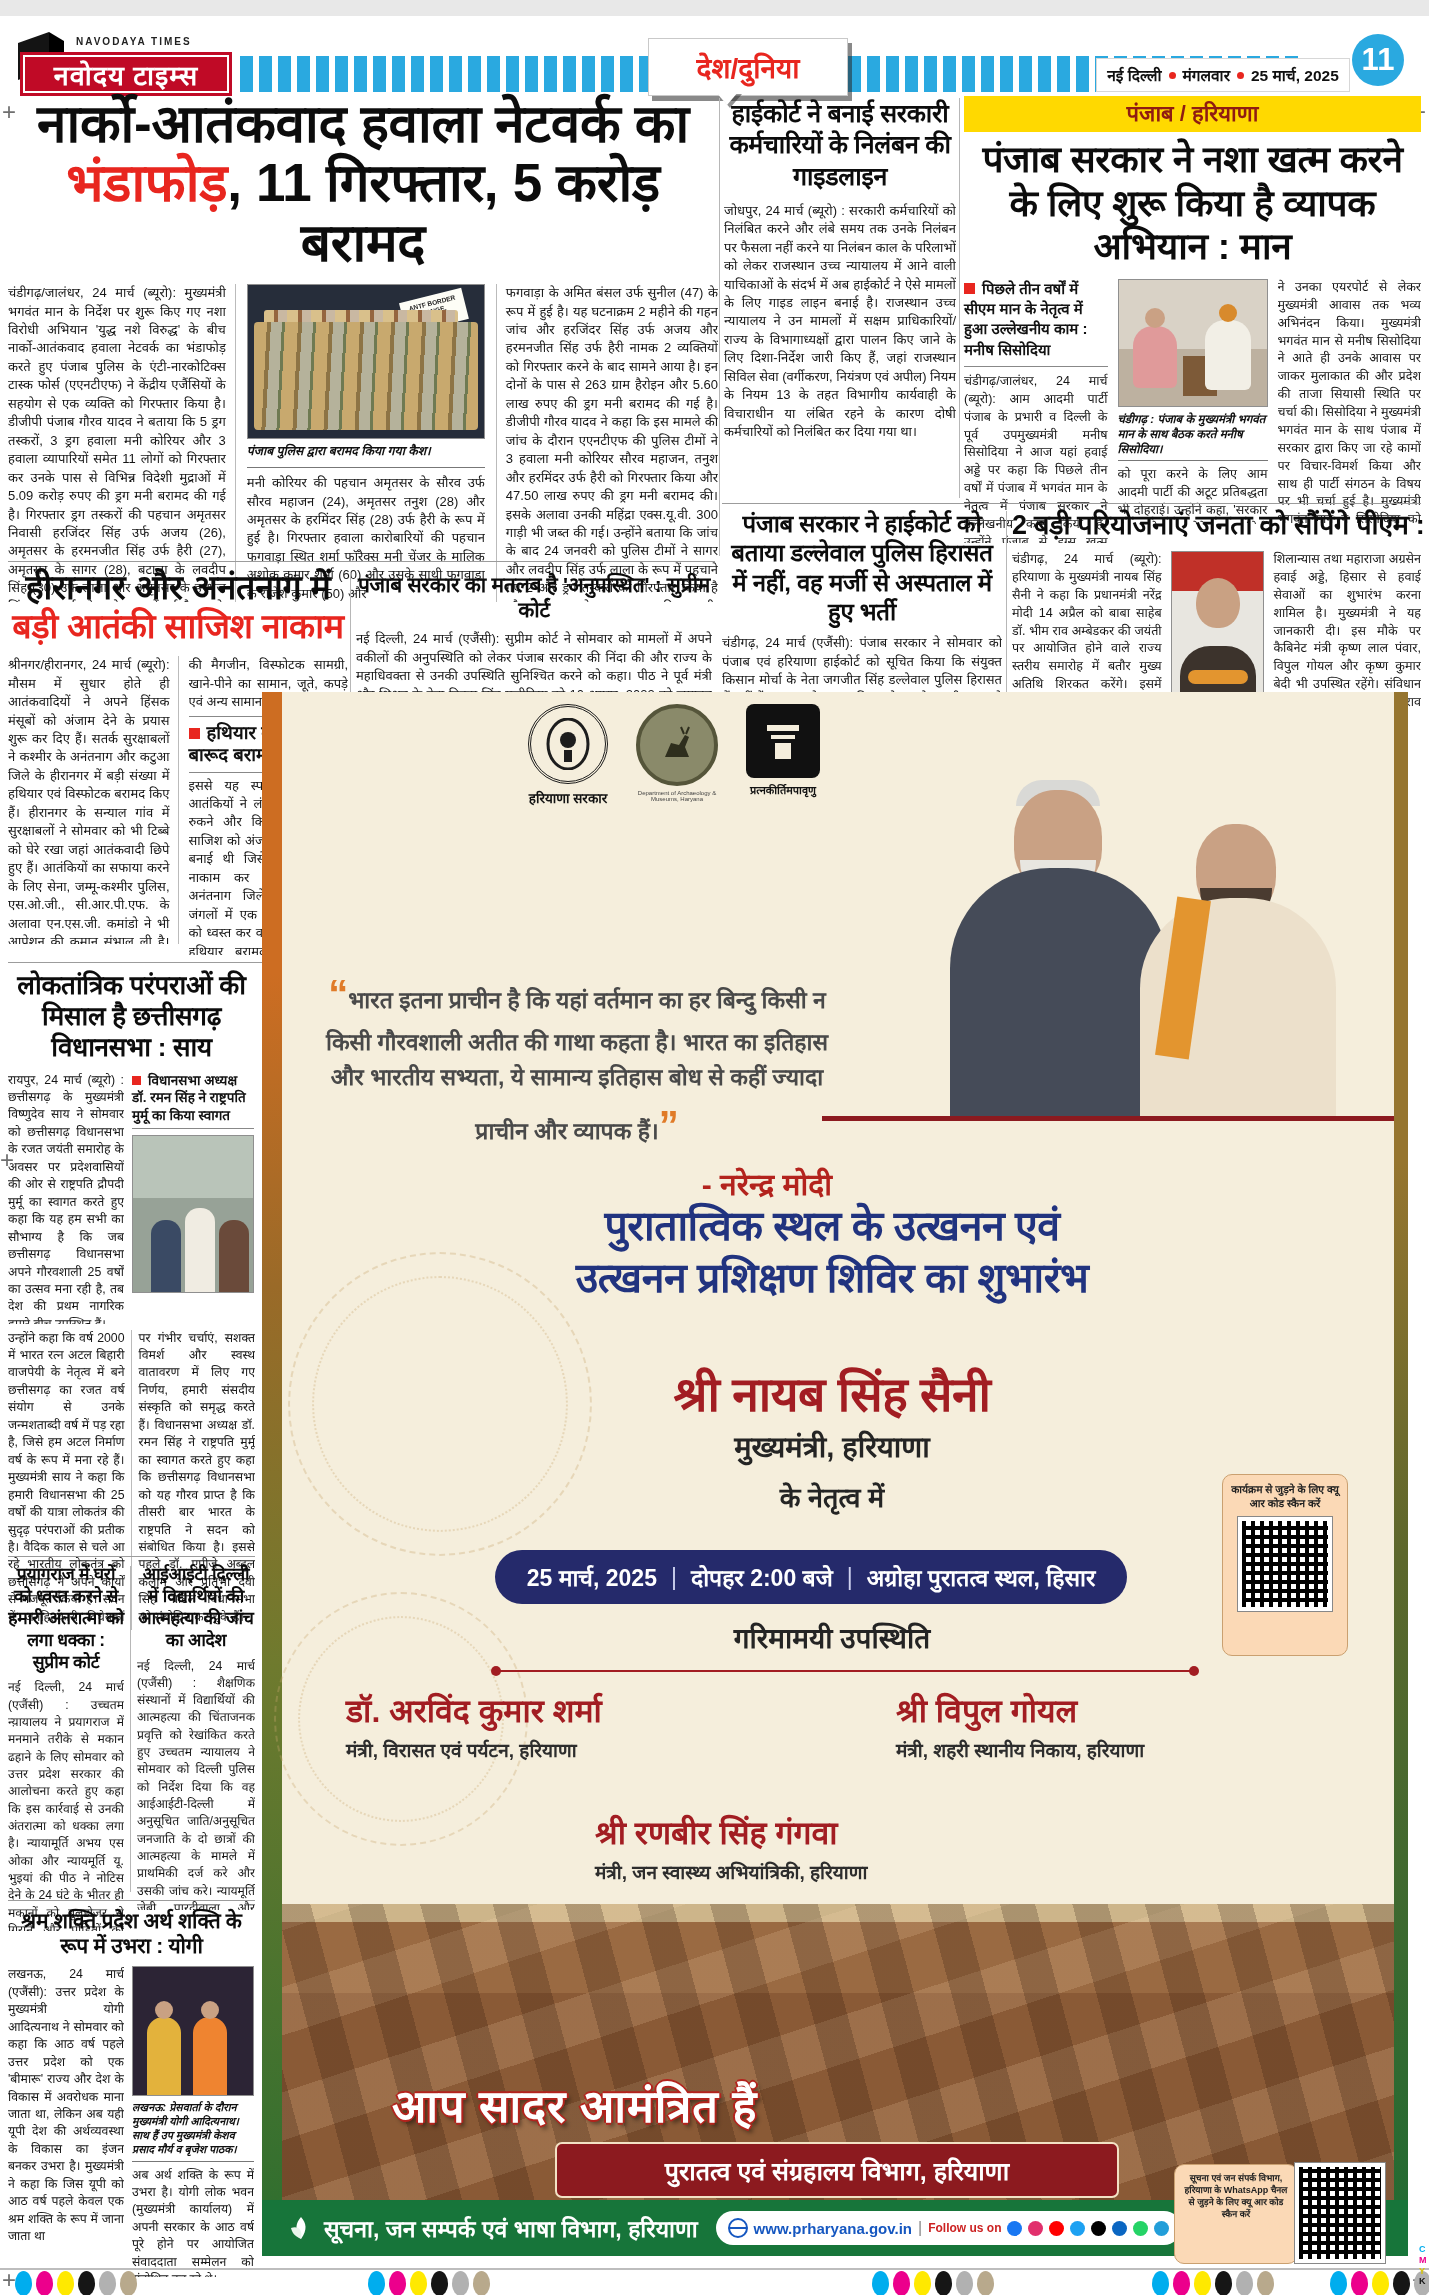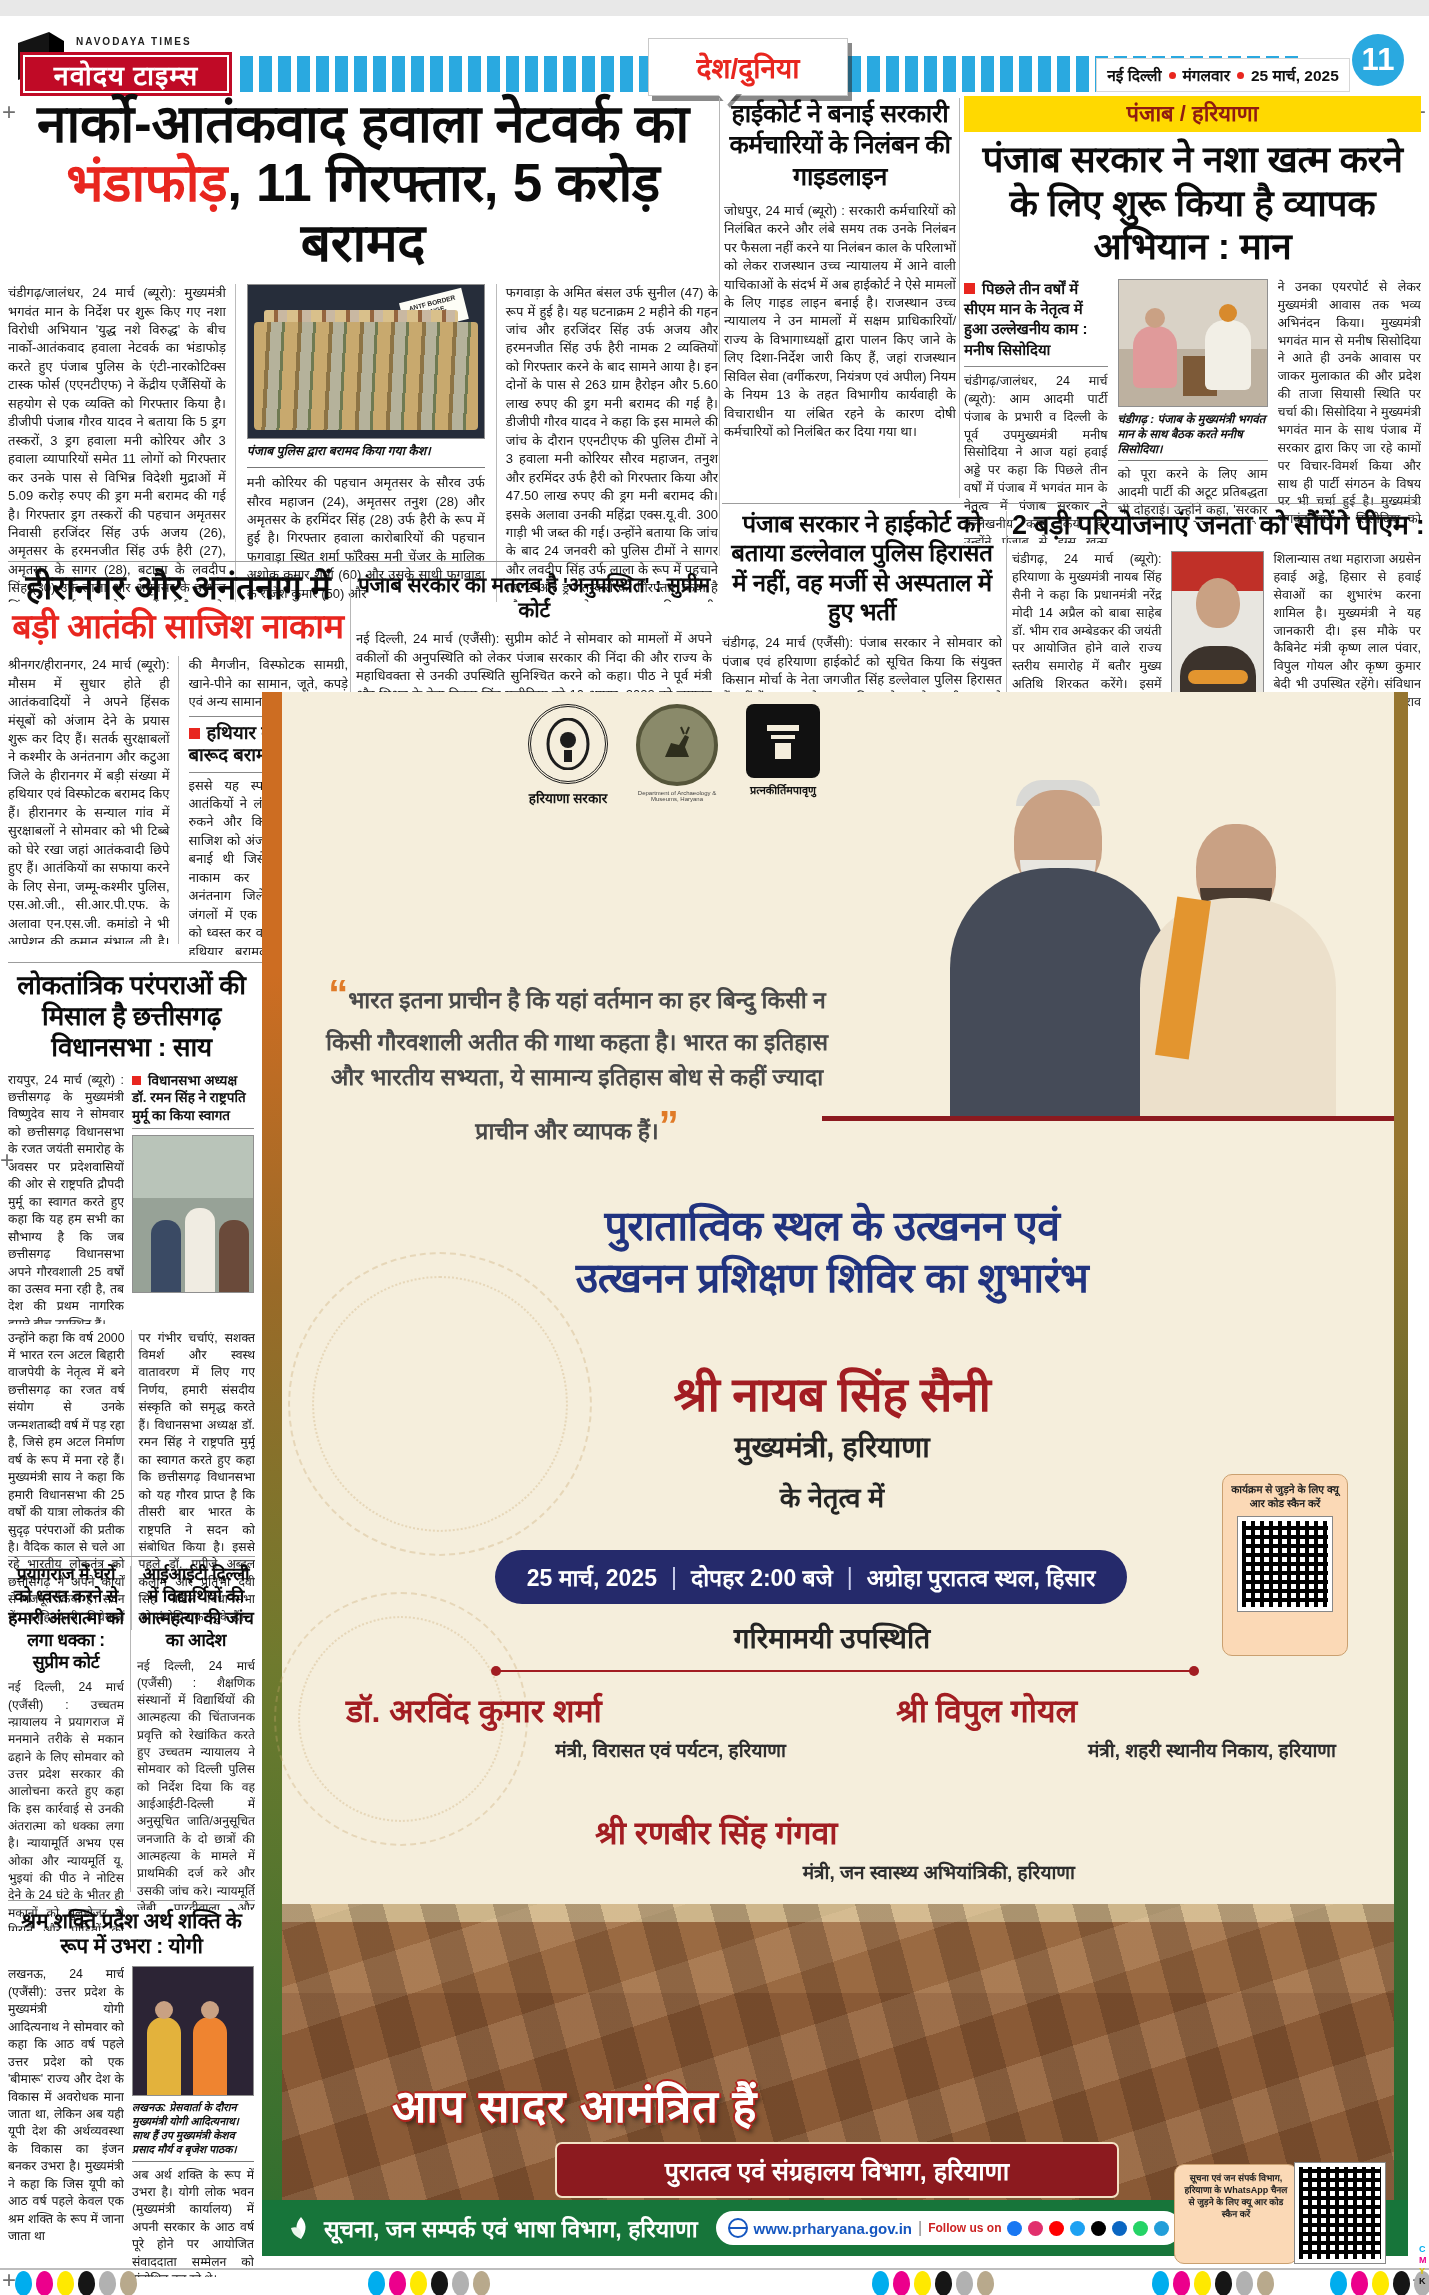--- a/index.html
+++ b/index.html
@@ -67,21 +67,21 @@
   .adq{font-weight:700;font-size:23px;line-height:1.52;color:#494949;text-align:center}
   .qmark{color:#e07b28;font-size:40px;font-weight:700}
   .adtitle{font-weight:700;font-size:41px;line-height:1.28;color:#21337f;text-align:center;letter-spacing:-.5px}
   .adname{font-weight:700;font-size:48px;color:#a21d22;text-align:center;letter-spacing:-.5px}
   .adrole{font-weight:700;font-size:29px;color:#242424;text-align:center}
   .adlead{font-weight:700;font-size:27px;color:#242424;text-align:center}
   .adpill{position:absolute;background:#252a6b;border-radius:28px;color:#fff;display:flex;align-items:center;
           justify-content:center;gap:14px;font-weight:700;font-size:23px}
   .adpill .bar{color:#cfd3f0;font-weight:400}
   .gname{font-weight:700;font-size:32px;color:#a21d22;text-align:left}
-  .grole{font-weight:700;font-size:19px;color:#2d2d2d;text-align:right;margin-top:6px}
+  .grole{font-weight:700;font-size:19px;color:#2d2d2d;text-align:left;margin-top:6px}
   .redrule{position:absolute;height:2px;background:#a21d22}
   .redrule::before,.redrule::after{content:"";position:absolute;top:-4px;width:10px;height:10px;border-radius:50%;background:#a21d22}
   .redrule::before{left:-4px}.redrule::after{right:-4px}
   .qrbox{background:#fbd9b6;border:1px solid #caa070;border-radius:10px;text-align:center;padding:7px 6px}
   .qrbox .note{font-weight:700;font-size:10.5px;line-height:1.35;color:#222}
   .qr{background:#fff;border:1px solid #888;margin:6px auto 0;padding:4px}
   .qr i{display:block;width:100%;height:100%;
      background-image:repeating-linear-gradient(0deg,transparent 0 5px,#000 5px 9px),
                       repeating-linear-gradient(90deg,#000 0 4px,transparent 4px 9px)}
   .digph{position:absolute;overflow:hidden;
@@ -337,20 +337,21 @@
         <i class="hd" style="position:absolute"></i>
           <i class="brd" style="position:absolute"></i>
           <i class="bd" style="position:absolute"></i>
           <i class="sc" style="position:absolute"></i>
       </div>
     </div>
     <div class="abs" style="left:560px;top:424px;width:572px;height:5px;background:#8c1a1f"></div>
 
     <div class="abs adq" style="left:60px;top:272px;width:510px">
       <span class="qmark">“</span><span>भारत इतना प्राचीन है कि यहां वर्तमान का हर बिन्दु किसी न किसी गौरवशाली अतीत की गाथा कहता है। भारत का इतिहास और भारतीय सभ्यता, ये सामान्य इतिहास बोध से कहीं ज्यादा प्राचीन और व्यापक हैं।</span><span class="qmark">”</span>
+      <div style="color:#b3231d;font-size:30px;text-align:right;margin-top:6px">- नरेन्द्र मोदी</div>
     </div>
 
     <div class="abs adtitle" style="left:150px;top:508px;width:840px">
       <div>पुरातात्विक स्थल के उत्खनन एवं</div>
       <div>उत्खनन प्रशिक्षण शिविर का शुभारंभ</div>
     </div>
     <div class="abs adname" style="left:150px;top:668px;width:840px">श्री नायब सिंह सैनी</div>
     <div class="abs adrole" style="left:150px;top:734px;width:840px">मुख्यमंत्री, हरियाणा</div>
     <div class="abs adlead" style="left:150px;top:786px;width:840px">के नेतृत्व में</div>
 

